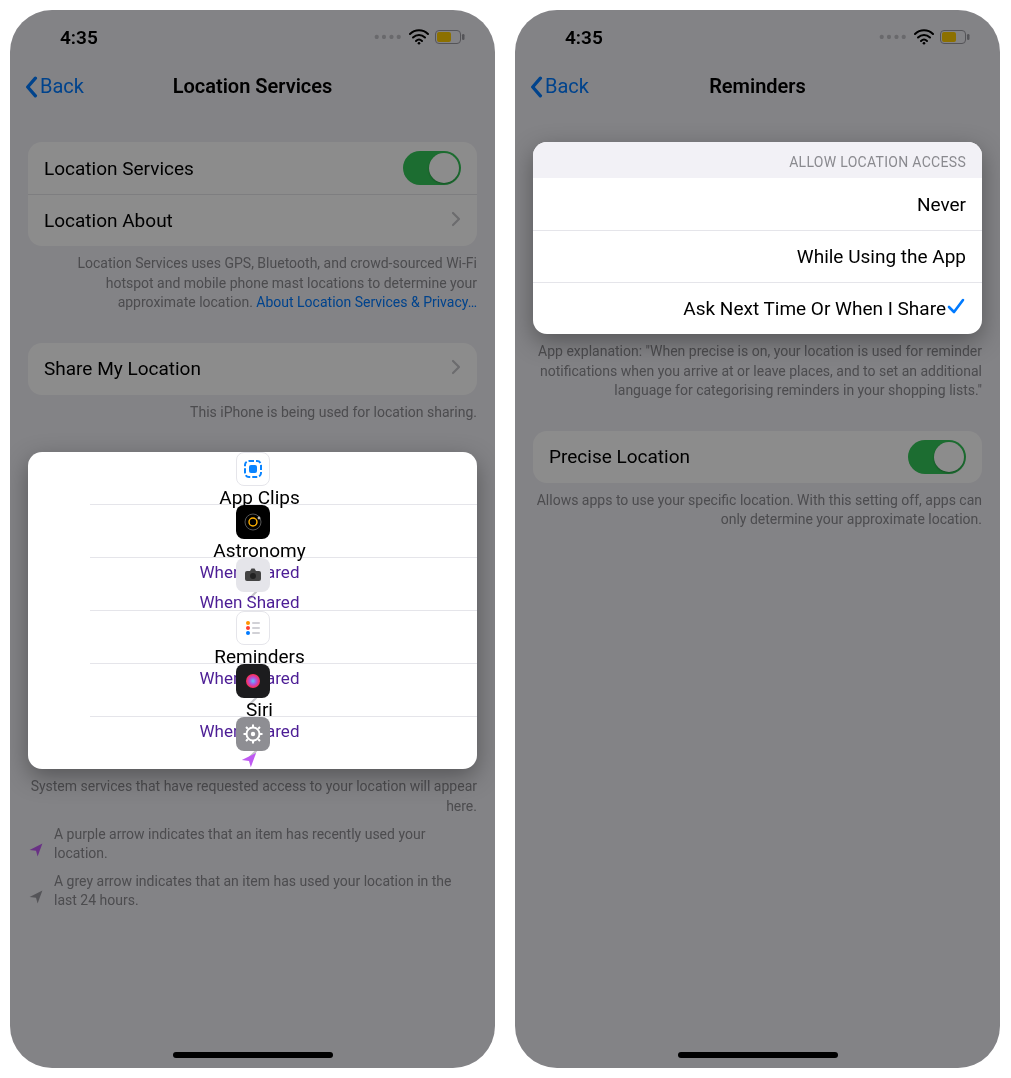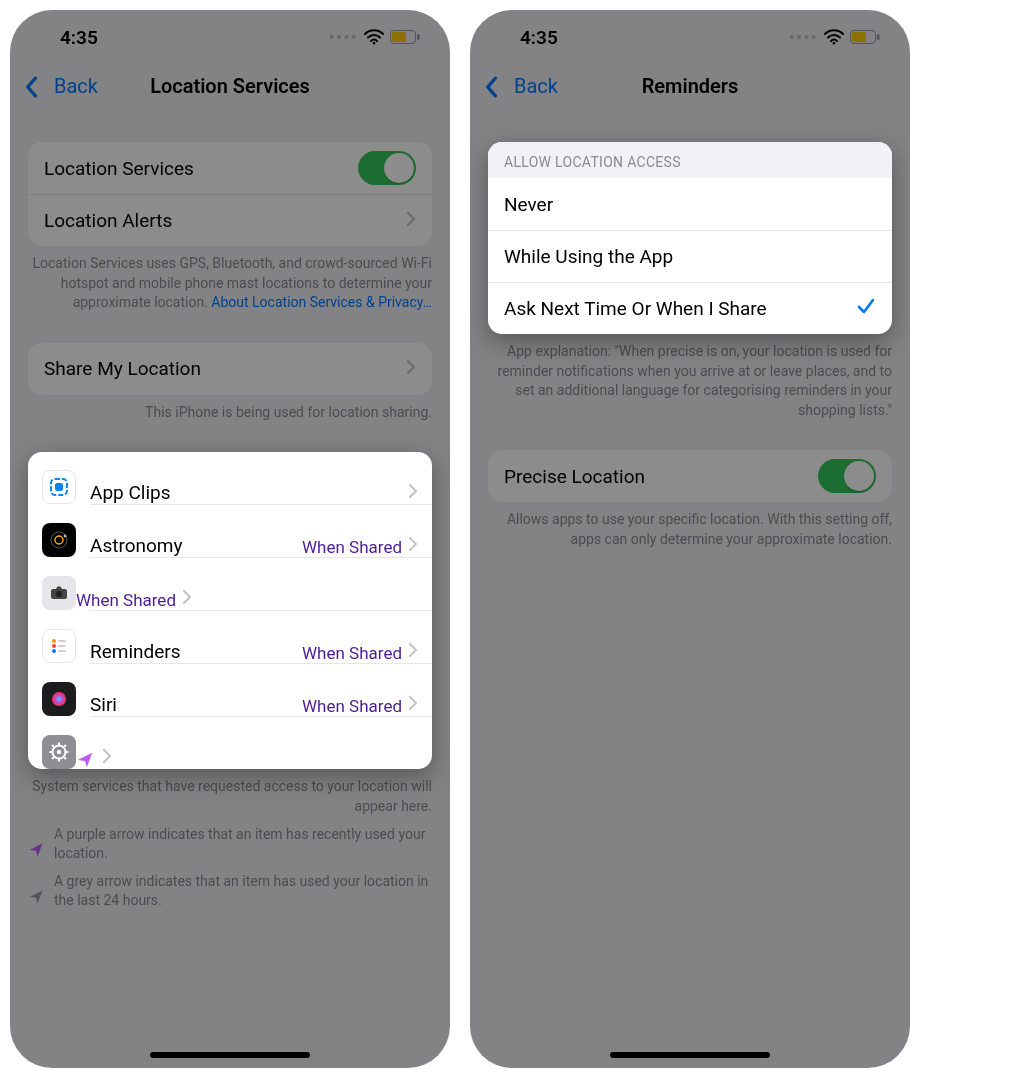--- a/index.html
+++ b/index.html
@@ -11,21 +11,21 @@
     position: relative;
     overflow: hidden;
   }
   .phones {
     display: flex;
     gap: 20px;
     padding: 10px;
   }
   .phone {
     position: relative;
-    width: 440px;
+    width: 485px;
     height: 1058px;
     border-radius: 42px;
     background: #efeef4;
     overflow: hidden;
   }
   
   .dim {
     position: absolute;
     inset: 0;
     background: rgba(0,0,0,0.45);
@@ -54,21 +54,21 @@
     display: flex;
     align-items: center;
     position: relative;
     padding: 0 14px;
   }
   .back {
     display: flex;
     align-items: center;
     color: #007aff;
     font-size: 20px;
-    gap: 16px;
+    gap: 2px;
   }
   .back svg { margin-top:1px; }
   .navtitle {
     position: absolute;
     left: 0; right:0;
     text-align: center;
     font-size: 20px;
     font-weight: 600;
     pointer-events: none;
   }
@@ -121,24 +121,25 @@
   .app-card {
     position: relative;
     z-index: 10; 
     background: #fff;
     border-radius: 14px;
     box-shadow: 0 8px 24px rgba(0,0,0,0.35);
     overflow: hidden;
   }
   .app-row {
     display: flex;
-    align-items: flex-end;
+    align-items: center;
     height: 52px;
     padding: 0 14px;
     font-size: 19px;
+    flex-direction: column;
   }
   .app-row .app-icon {
     width: 34px; height: 34px; border-radius: 8px;
     display: flex; align-items: center; justify-content: center;
     flex: 0 0 auto;
   }
   .app-row .app-name { flex: 1 1 auto; padding-left: 14px; }
   .app-row .status { color: #4c1d95; font-size: 17px; margin-right: 6px; }
   .app-row .inline-icon { margin-right: 8px; display:inline-flex; }
   .divider { height: 1px; background: #e5e5ea; margin-left: 62px; }
@@ -170,20 +171,21 @@
   }
   .check { color: #007aff; font-size: 22px; }
 
   .option-card {
     position: relative;
     z-index: 10;
     background: #fff;
     border-radius: 14px;
     box-shadow: 0 8px 24px rgba(0,0,0,0.35);
     overflow: hidden;
+    text-align: right;
   }
 </style>
 </head>
 <body>
 
 <svg width="0" height="0" style="position:absolute">
   <defs>
     <symbol id="chevron-back" viewBox="0 0 12 20">
         <polyline points="10,2 3,10 10,18" fill="none" stroke="currentColor" stroke-width="3" stroke-linecap="round" stroke-linejoin="round"></polyline>
       </symbol>
@@ -242,21 +244,21 @@
 
     <div class="content">
       <div class="card">
         <div class="row">
           <span class="label">Location Services</span>
           <span class="toggle">
               <span class="knob"></span>
             </span>
         </div>
         <div class="row">
-          <span class="label">Location Alerts</span>
+          <span class="label">Location About</span>
           <span class="chevron"><svg width="10" height="16">
                 <use href="#chevron-right"></use>
               </svg></span>
         </div>
       </div>
     </div>
     <div class="footnote">
       <span>Location Services uses GPS, Bluetooth, and crowd-sourced Wi-Fi hotspot and mobile phone mast locations to determine your approximate location. </span><a href="#">About Location Services &amp; Privacy…</a>
     </div>
 

